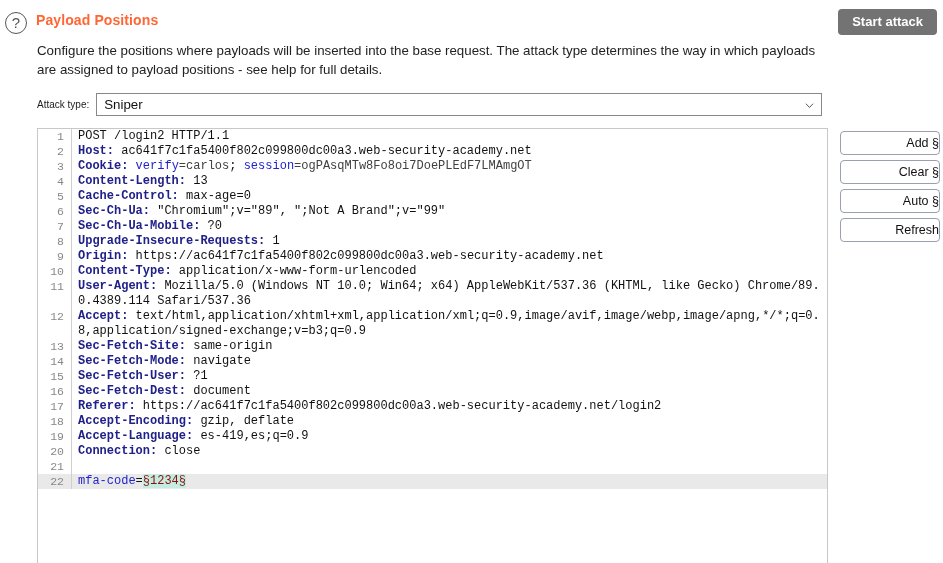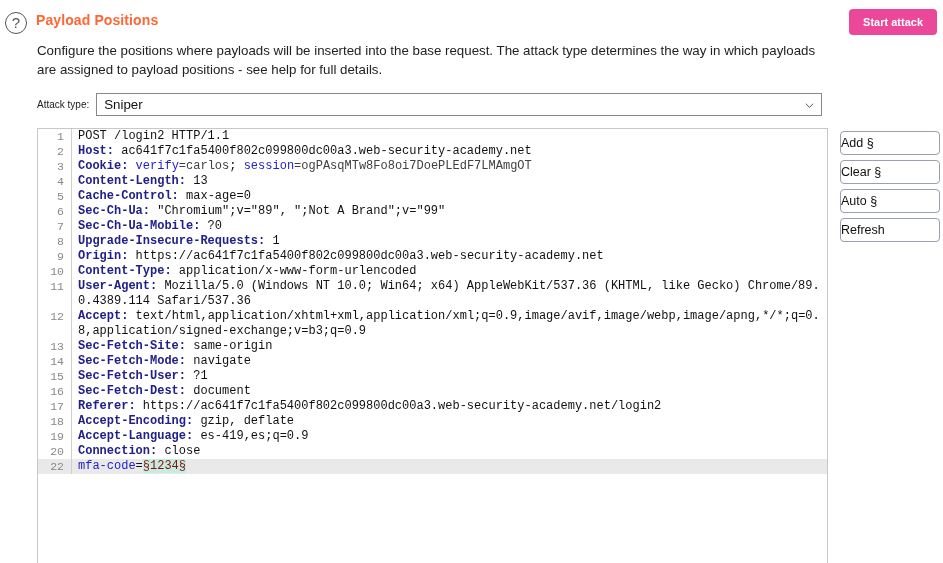--- a/index.html
+++ b/index.html
@@ -40,26 +40,26 @@
     position: absolute;
     left: 36px; top: 3px;
     font-size: 14px;
     font-weight: bold;
     color: #ff6633;
     letter-spacing: .1px;
   }
   .start-attack-btn {
     position: absolute;
     right: 6px; top: 0px;
-    background: #ec4899;
+    background: #737373;
     color: #fff;
     border: none;
     border-radius: 4px;
     font-family: "Liberation Sans", sans-serif;
-    font-size: 11px;
+    font-size: 13px;
     font-weight: bold;
     padding: 0 14px;
     height: 26px;
     line-height: 26px;
     cursor: pointer;
     white-space: nowrap;
     text-align: right;
   }
 
   
@@ -177,21 +177,21 @@
     margin-bottom: 5px;
     background: #fff;
     border: 1px solid #9aa0b0;
     border-radius: 4px;
     font-family: "Liberation Sans", sans-serif;
     font-size: 12.5px;
     color: #111;
     cursor: pointer;
     padding: 0;
     line-height: 22px;
-    text-align: left;
+    text-align: right;
   }
 </style>
 </head>
 <body>
 
 <div class="header-row">
   <div class="help-icon">?</div>
   <div class="panel-title">Payload Positions</div>
   <button class="start-attack-btn">Start attack</button>
 </div>
@@ -287,20 +287,24 @@
           <div class="code"><span class="hdr">Accept-Encoding:</span><span class="val"> gzip, deflate</span></div>
         </div>
         <div class="line">
           <div class="gutter">19</div>
           <div class="code"><span class="hdr">Accept-Language:</span><span class="val"> es-419,es;q=0.9</span></div>
         </div>
         <div class="line">
           <div class="gutter">20</div>
           <div class="code"><span class="hdr">Connection:</span><span class="val"> close</span></div>
         </div>
+        <div class="line">
+          <div class="gutter">21</div>
+          <div class="code"><span class="val">&nbsp;</span></div>
+        </div>
         <div class="line current">
           <div class="gutter">22</div>
           <div class="code"><span class="ckey">mfa-code</span><span class="val">=</span><span class="marker">§1234§</span></div>
         </div>
       </div>
   </div>
 </div>
 
 <div class="side-buttons">
   <button class="side-btn">Add §</button>

